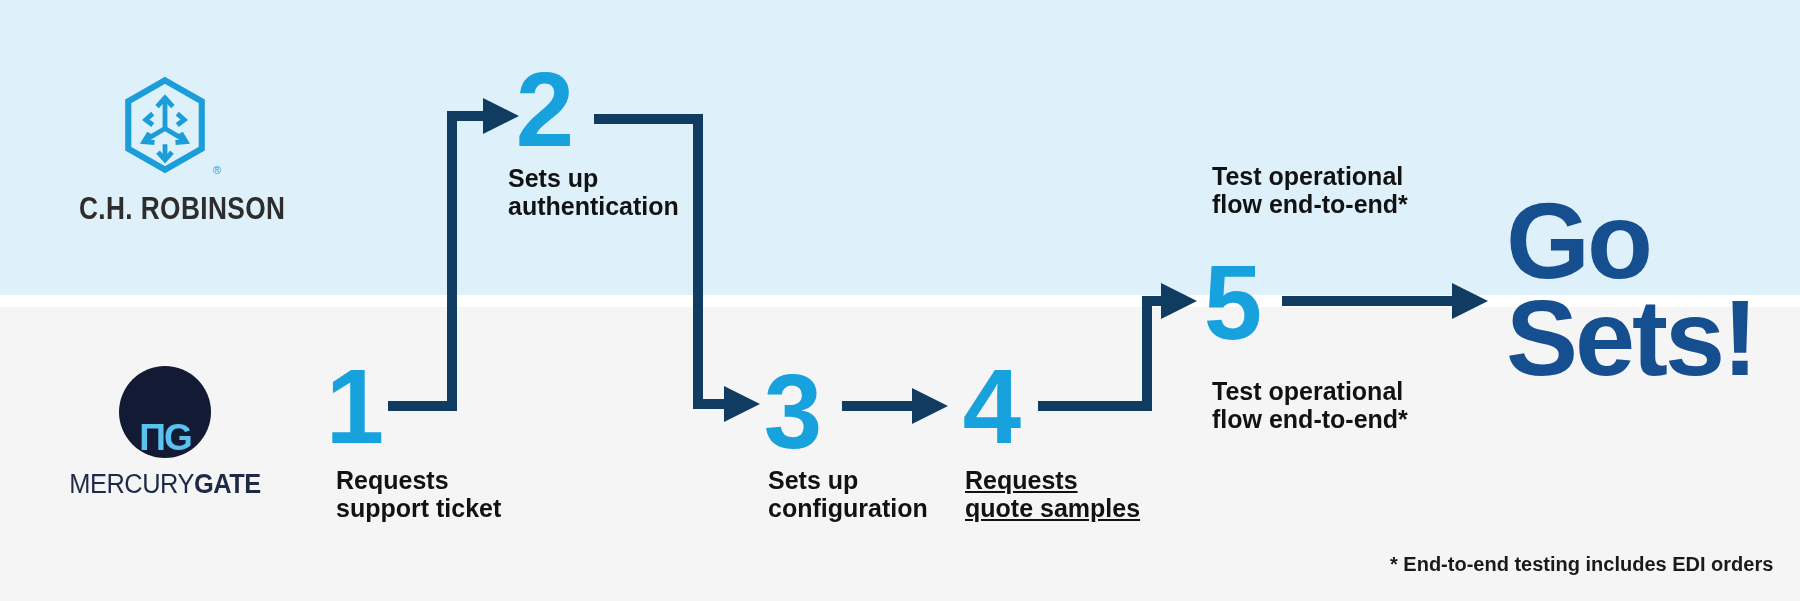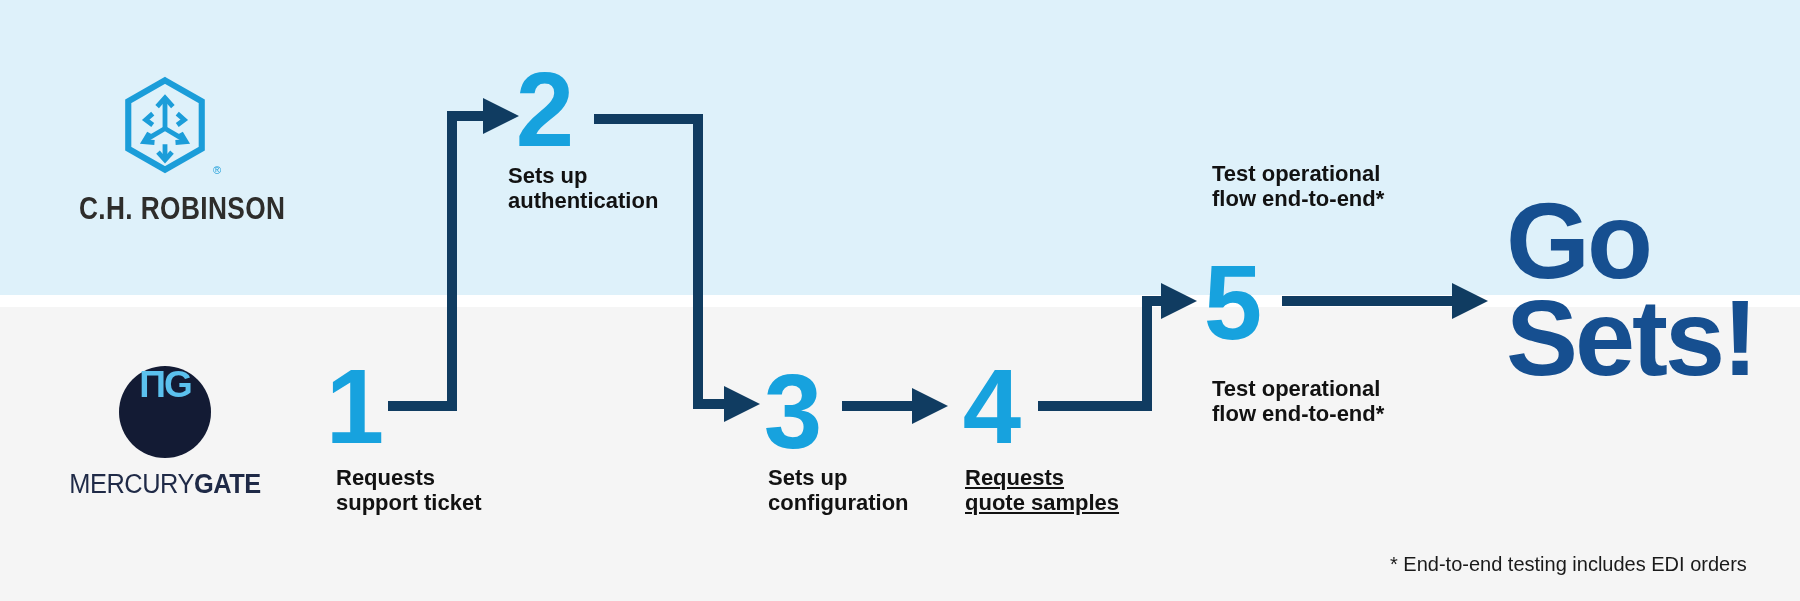--- a/index.html
+++ b/index.html
@@ -22,50 +22,50 @@
   #arrows polygon { fill: #103c61; }
 
   
   .step-num {
     width: 120px; text-align: center;
     font-size: 105px; font-weight: bold; line-height: 1;
     color: #17a2de; letter-spacing: -2px;
   }
   
   .step-label {
-    font-size: 22px; font-weight: bold; line-height: 1.12;
+    font-size: 25px; font-weight: bold; line-height: 1.12;
     color: #121212; white-space: pre-line;
   }
 
   
   .go-live {
     font-size: 108px; font-weight: bold; line-height: 0.9;
     color: #164f90; letter-spacing: -3px; white-space: pre-line;
   }
 
   
-  .footnote { font-size: 20px; color: #1a1a1a; }
+  .footnote { font-size: 20px; color: #1a1a1a; font-weight: bold; }
 
   
   .chr-logo-box { left: 60px; top: 76px; width: 210px; text-align: center; }
   .chr-mark { display: inline-block; position: relative; }
   .chr-reg { position: absolute; right: -12px; bottom: 2px; font-size: 11px; color: #1b9dd9; }
   .chr-word {
     margin-top: 12px;
     font-size: 32px; font-weight: bold; color: #2e2d2b;
     transform: scaleX(0.82); transform-origin: center;
     letter-spacing: 0.5px; white-space: nowrap;
   }
 
   
   .mg-logo-box { left: 60px; top: 366px; width: 210px; text-align: center; }
   .mg-circle {
     width: 92px; height: 92px; margin: 0 auto;
     border-radius: 50%; background: #131b34;
-    display: flex; align-items: flex-start; justify-content: center;
+    display: flex; align-items: flex-end; justify-content: center;
   }
   .mg-monogram {
     color: #5bc1ee; font-size: 37px; font-weight: bold; letter-spacing: -2px;
     line-height: 1; padding-bottom: 2px;
   }
   .mg-word {
     margin-top: 11px;
     font-size: 27px; color: #1f2a47; letter-spacing: -0.5px;
     transform: scaleX(0.94); transform-origin: center;
     white-space: nowrap;

